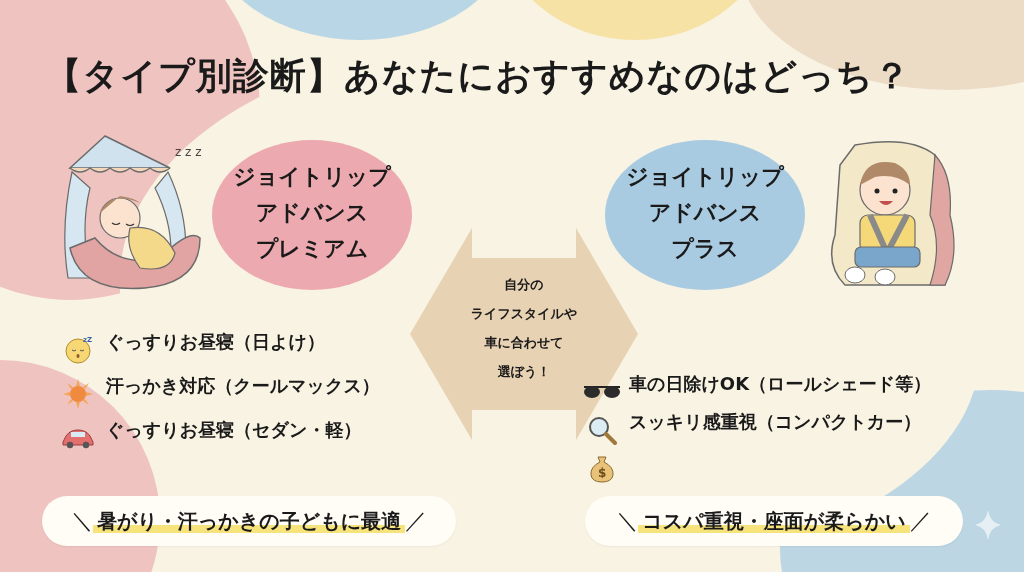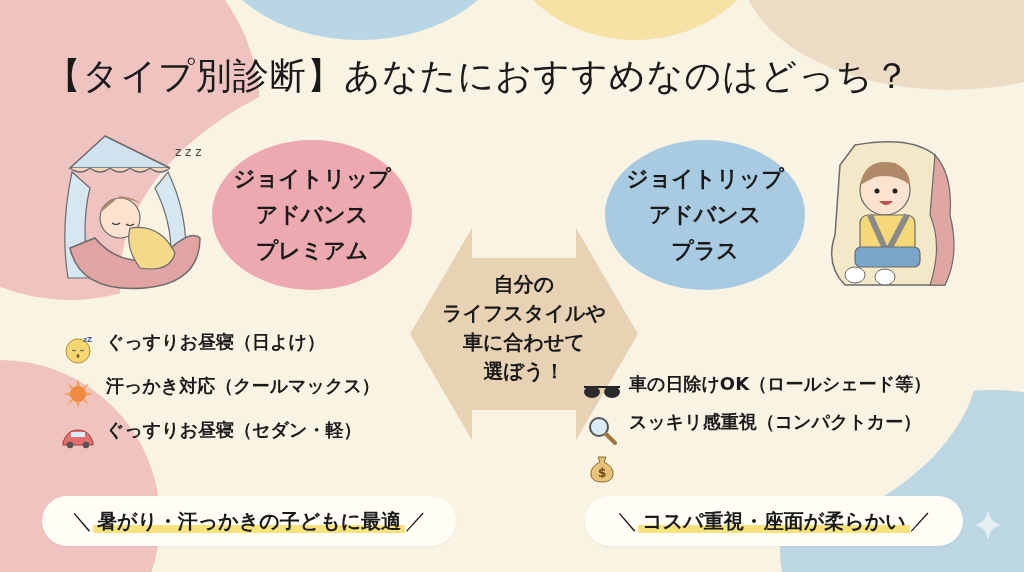--- a/index.html
+++ b/index.html
@@ -14,40 +14,40 @@
   .b-pink-tl { left: -120px; top: -80px; width: 380px; height: 380px; background: #efc3c0; }
   .b-pink-bl { left: -160px; top: 360px; width: 320px; height: 320px; background: #efc3c0; }
   .b-blue-top { left: 210px; top: -170px; width: 300px; height: 210px; background: #b8d6e6; }
   .b-yellow-top { left: 500px; top: -190px; width: 270px; height: 230px; background: #f5e2a4; }
   .b-beige-tr { left: 740px; top: -160px; width: 420px; height: 250px; background: #ecdcc6; }
   .b-blue-br { left: 780px; top: 390px; width: 420px; height: 320px; background: #bcd6e3; }
   .b-cream-mid { left: 120px; top: 40px; width: 860px; height: 520px; background: #f8f3e3; border-radius: 46% 46% 40% 40%; }
 
   .title {
     position: absolute; left: 0; top: 52px; width: 956px;
-    text-align: center; font-size: 36px; font-weight: normal; letter-spacing: 1px;
+    text-align: center; font-size: 36px; font-weight: bold; letter-spacing: 1px;
   }
 
   .name-blob {
     position: absolute; width: 200px; height: 150px; border-radius: 50%;
     display: flex; align-items: center; justify-content: center; text-align: center;
-    font-weight: bold; font-size: 22px; line-height: 36px;
+    font-weight: bold; font-size: 22px; line-height: 36px; font-family: Liberation Mono, monospace;
   }
   .name-blob.left { left: 212px; top: 140px; background: #ecaab0; }
   .name-blob.right { left: 605px; top: 140px; background: #a9cbe2; }
   .name-blob span { display: block; }
 
   .illust { position: absolute; }
   .illust.left { left: 50px; top: 128px; width: 170px; height: 170px; }
   .illust.right { left: 815px; top: 135px; width: 150px; height: 160px; }
 
   .arrow { position: absolute; left: 410px; top: 228px; width: 228px; height: 212px; }
   .arrow-text {
     position: absolute; left: 410px; top: 270px; width: 228px; text-align: center;
-    font-weight: bold; font-size: 20px; line-height: 29px;
+    font-weight: bold; font-size: 13px; line-height: 29px;
   }
 
   .features { position: absolute; list-style: none; }
   .features.left { left: 60px; top: 320px; }
   .features.right { left: 581px; top: 365px; }
   .feat { display: flex; align-items: center; height: 44px; font-weight: bold; font-size: 18px; }
   .features.right .feat { height: 38px; }
   .feat .ico { width: 36px; height: 32px; margin-right: 10px; display: flex; align-items: center; justify-content: center; margin-top: 15px; }
   .features.right .feat .ico { width: 42px; margin-right: 6px; }
 

